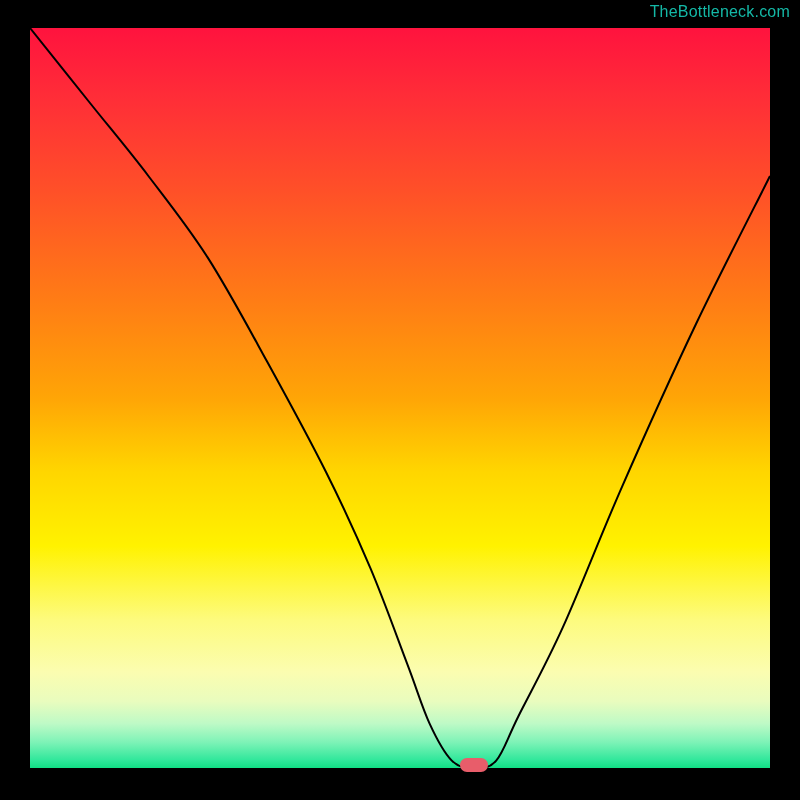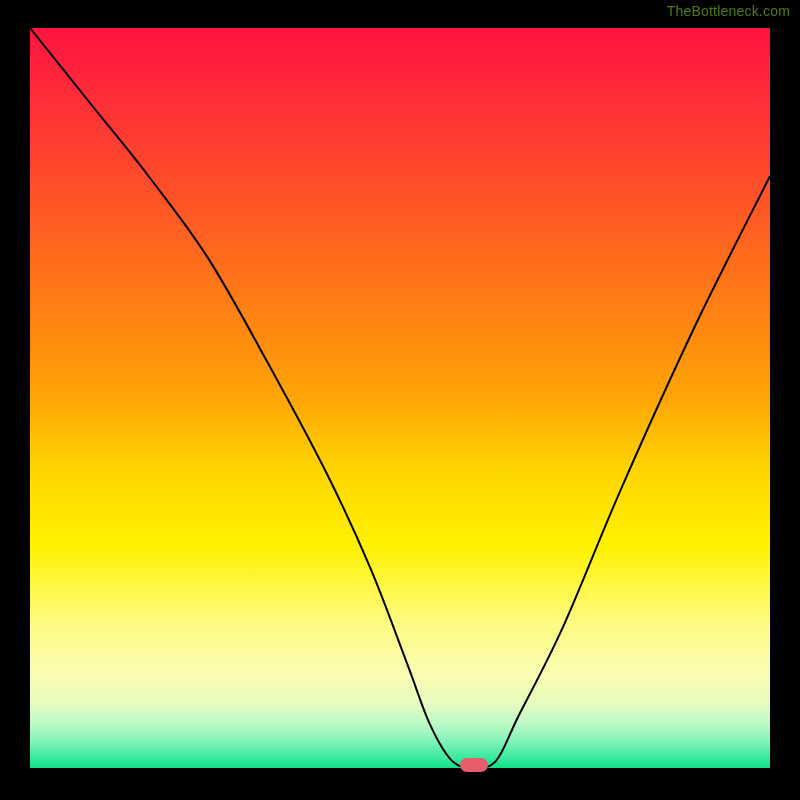--- a/index.html
+++ b/index.html
@@ -14,22 +14,22 @@
     position: relative;
     width: 800px;
     height: 800px;
     background: #000;
   }
   .watermark {
     position: absolute;
     top: 3px;
     right: 10px;
     font-family: Arial, Helvetica, sans-serif;
-    font-size: 14px;
-    color: #4d7c0f;
+    font-size: 16px;
+    color: #14b8a6;
     letter-spacing: 0.2px;
     z-index: 4;
     text-align: right;
   }
   .plot {
     position: absolute;
     left: 30px;
     top: 28px;
     width: 740px;
     height: 740px;

